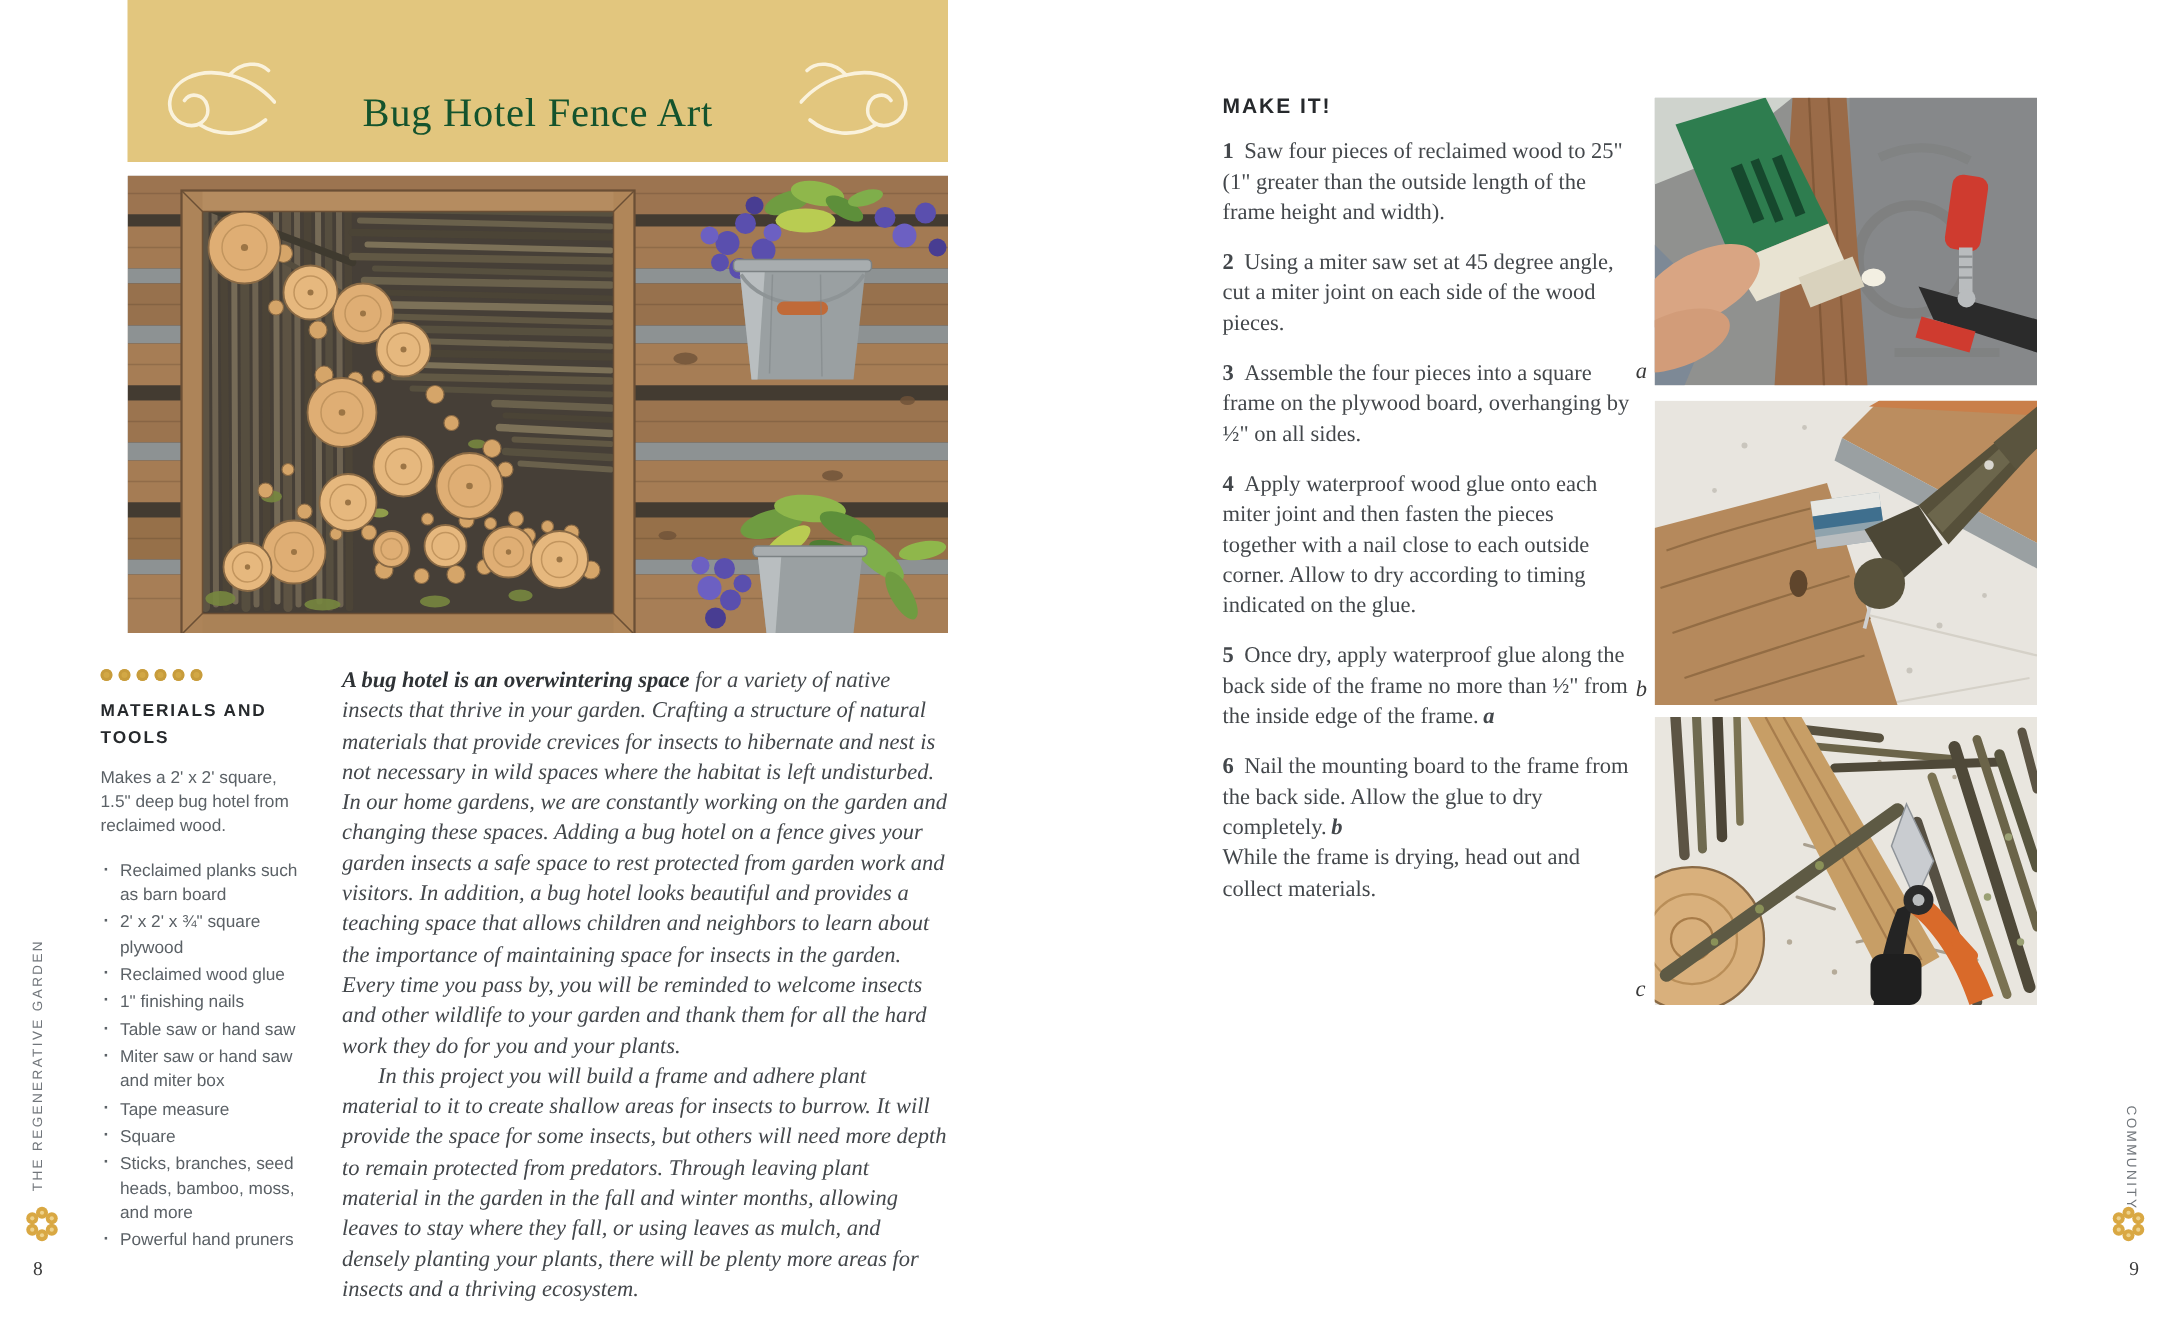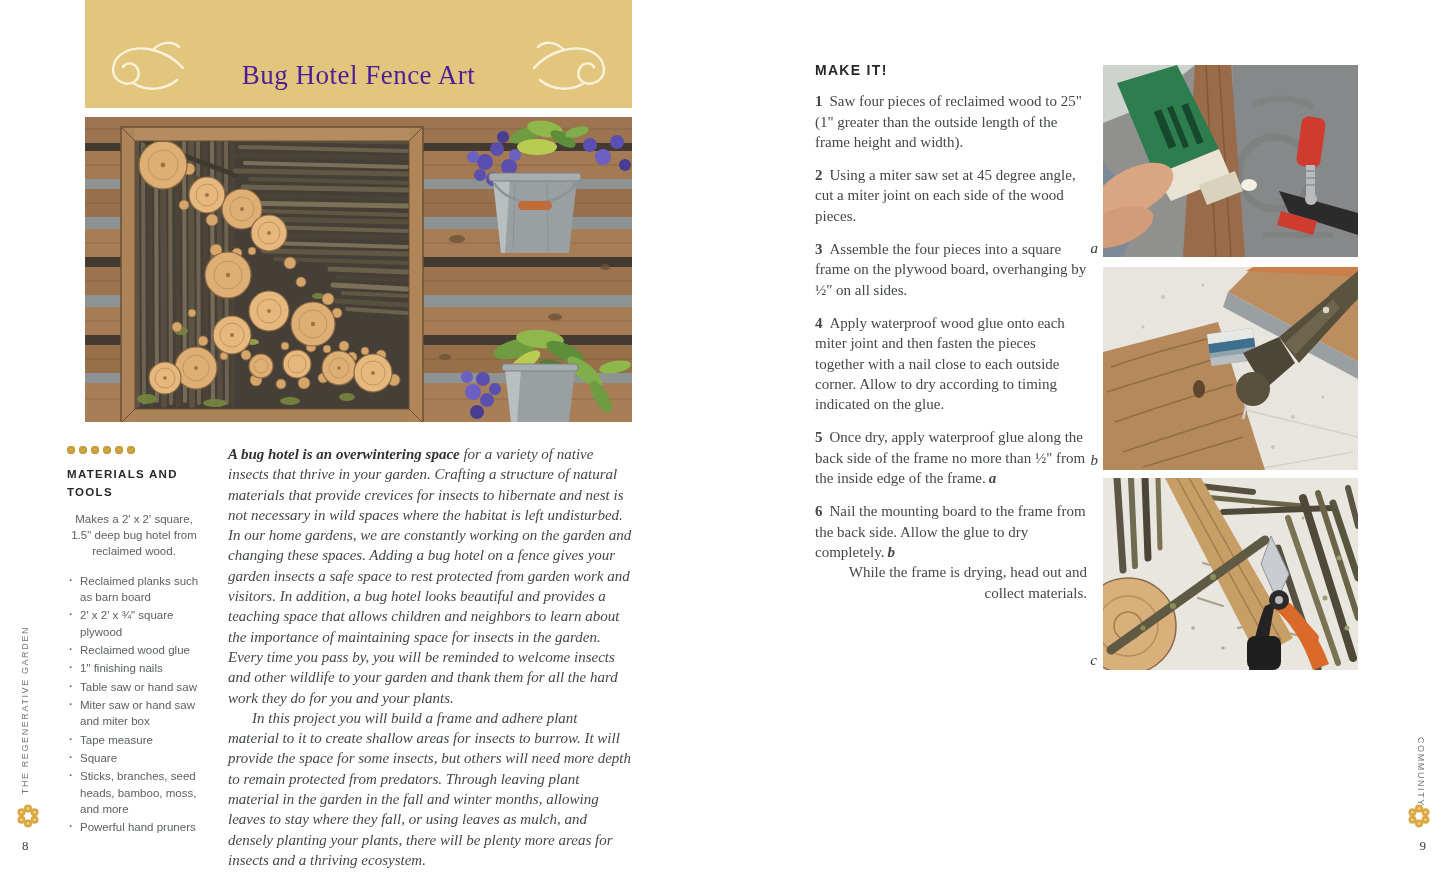--- a/index.html
+++ b/index.html
@@ -3,35 +3,35 @@
 <meta charset="utf-8">
 <style>
   html,body{margin:0;padding:0;background:#ffffff;}
   body{width:1445px;height:891px;position:relative;overflow:hidden;
        font-family:"Liberation Serif","DejaVu Serif",serif;}
   .abs{position:absolute;}
 
   
   .banner{left:85px;top:0;width:547px;height:108px;background:#e2c67e;}
   .banner-title{left:0;top:60px;width:100%;text-align:center;
-    font-size:27px;color:#4c1d95;letter-spacing:.5px;}
+    font-size:27px;color:#14532d;letter-spacing:.5px;}
   .ornament{position:absolute;top:38px;width:95px;height:58px;}
   .ornament.left{left:4px;} .ornament.right{right:4px;}
 
   .main-photo{left:85px;top:117px;width:547px;height:305px;overflow:hidden;}
 
   .materials{left:67px;top:446px;width:134px;
     font-family:"Liberation Sans","DejaVu Sans",sans-serif;
     font-size:11.5px;line-height:1.42;color:#5b6166;}
   .dots-row{display:flex;gap:4px;margin-bottom:12px;}
   .gold-dot{width:8px;height:8px;border-radius:50%;background:#d2a845;
     box-shadow:inset 0 0 0 2px #c79c3c;position:relative;}
   .materials-heading{font-weight:bold;font-size:11.5px;letter-spacing:1.3px;
     color:#26292c;line-height:1.55;margin:0 0 9px;}
-  .materials-intro{margin:0 0 13px;text-align:center;}
+  .materials-intro{margin:0 0 13px;}
   .materials-list{list-style:none;margin:0;padding:0;}
   .materials-list li{position:relative;padding-left:13px;margin-bottom:2px;}
   .materials-list li .bullet{position:absolute;left:2px;top:-1px;font-weight:bold;}
 
   .body-text{left:228px;top:444px;width:404px;font-size:15px;
     line-height:20.3px;color:#43474b;}
   .body-text p{margin:0;font-style:italic;}
   .body-text .lead{font-weight:bold;color:#2e3235;}
   .body-text .para2{text-indent:24px;}
 
@@ -46,21 +46,21 @@
 
   
   .steps-col{left:815px;top:60px;width:272px;font-size:15px;
     line-height:20.3px;color:#43474b;}
   .makeit-heading{font-family:"Liberation Sans","DejaVu Sans",sans-serif;
     font-weight:bold;font-size:14px;letter-spacing:1.3px;color:#26292c;
     margin:0 0 11px;}
   .step{margin:0 0 13px;}
   .step-num{font-weight:bold;margin-right:7px;}
   .step-ref{font-style:italic;font-weight:bold;margin-left:3px;}
-  .step-extra{display:block;text-align:right;}
+  .step-extra{display:block;}
 
   .photo{left:1103px;width:255px;overflow:hidden;}
   .photo-a{top:65px;height:192px;}
   .photo-b{top:267px;height:203px;}
   .photo-c{top:478px;height:192px;}
   .photo-label{font-style:italic;font-size:15px;color:#3a3a3a;width:12px;text-align:right;}
   .label-a{left:1086px;top:240px;} .label-b{left:1086px;top:452px;} .label-c{left:1085px;top:652px;}
 
   svg{display:block;}
 </style>

